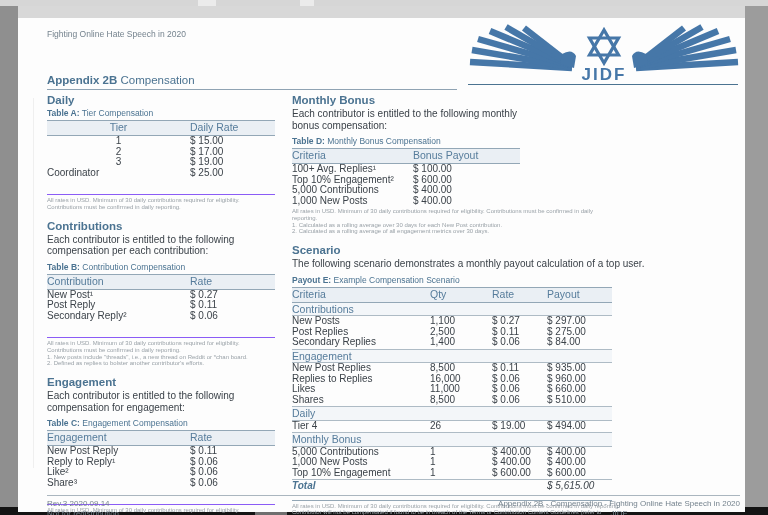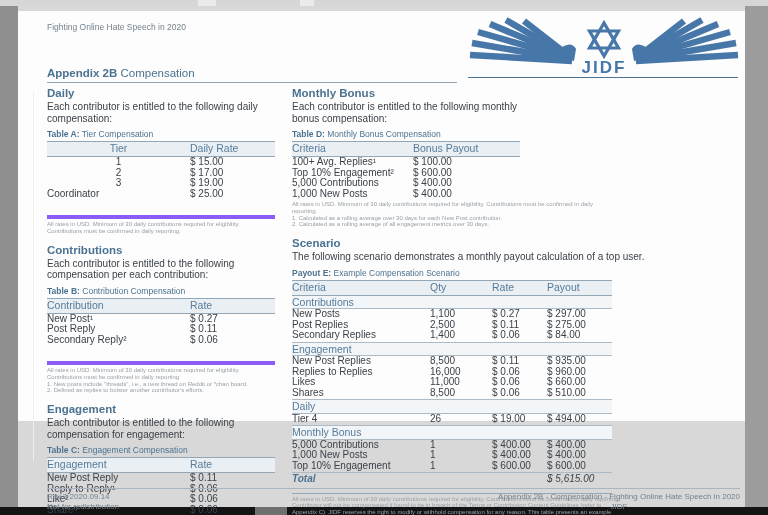--- a/index.html
+++ b/index.html
@@ -9,21 +9,21 @@
     -webkit-font-smoothing:antialiased;
   }
   #strip-top { position:absolute; left:0; top:0; width:768px; height:6px; background:#d6d6d6; }
   .strip-tab { position:absolute; top:0; height:6px; background:#ebebeb; }
   #strip-left { position:absolute; left:0; top:6px; width:18px; height:502px; background:#8f8f8f; }
   #strip-right { position:absolute; left:745px; top:6px; width:23px; height:502px; background:#9c9c9c; }
   #bar-bottom { position:absolute; left:0; top:507px; width:768px; height:8px; background:#141414; }
   #bar-bottom-seg { position:absolute; left:255px; top:507px; width:32px; height:8px; background:#6f6f6f; }
 
   #page {
-    position:absolute; left:18px; top:11px; width:727px; height:410px;
+    position:absolute; left:18px; top:18px; width:727px; height:494px;
     background:#fdfdfd; color:#3d454d;
   }
   #page-crease { position:absolute; left:15px; top:80px; width:1px; height:370px; background:#efefef; }
 
   
   #doc-title { position:absolute; left:29px; top:11px; font-size:8.5px; color:#75838e; }
   #appendix-heading {
     position:absolute; left:29px; top:56px; width:410px;
     font-size:11.5px; color:#4b7391; border-bottom:1px solid #8fa3b3; padding-bottom:3px;
   }
@@ -52,21 +52,21 @@
     background:#eaeff4; color:#567c9b; font-weight:normal; text-align:left;
     font-size:10.5px; line-height:11px; padding:1px 0 2px 0;
     border-top:1px solid #93a7b6; border-bottom:1px solid #93a7b6;
   }
   tbody td, tfoot td {
     font-size:10px; line-height:10.5px; color:#3b4249; padding:0;
     overflow:hidden; white-space:nowrap;
   }
   .tbl-2col th:last-child, .tbl-2col td:last-child { width:85px; }
   #table-d th:last-child, #table-d td:last-child { width:107px; }
-  .tbl-2col tbody tr:last-child td { border-bottom:4px solid #8b5cf6; padding-bottom:16px; }
+  .tbl-2col tbody tr:last-child td { border-bottom:1px solid #8b5cf6; padding-bottom:16px; }
   
   #table-a th:first-child { text-align:center; }
   #table-a tbody tr:not(:last-child) td:first-child { text-align:center; }
 
   
   #table-e th:nth-child(1), #table-e td:nth-child(1) { width:138px; }
   #table-e th:nth-child(2), #table-e td:nth-child(2) { width:62px; }
   #table-e th:nth-child(3), #table-e td:nth-child(3) { width:55px; }
   #table-e th:nth-child(4), #table-e td:nth-child(4) { width:65px; }
   #table-e tr.group td {
@@ -139,21 +139,20 @@
       <g stroke="#4677a8" stroke-width="3.2" fill="none">
         <path d="M136 6 L121.5 31 L150.5 31 Z"></path>
         <path d="M136 39 L121.5 14 L150.5 14 Z"></path>
       </g>
       <text x="136" y="56" text-anchor="middle" font-family="Liberation Sans, sans-serif" font-size="17" font-weight="bold" letter-spacing="2" fill="#4677a8">JIDF</text>
     </svg>
     <div id="logo-rule"></div>
 
     <div id="col-left" class="col">
       <h2 class="sec">Daily</h2>
-      <p class="body">Each contributor is entitled to the following daily compensation:</p>
       <div class="tlabel">
         <b>Table A:</b> <span>Tier Compensation</span>
       </div>
       <table id="table-a" class="tbl-2col">
           <thead>
             <tr>
               <th>Tier</th>
               <th>Daily Rate</th>
             </tr>
           </thead>

